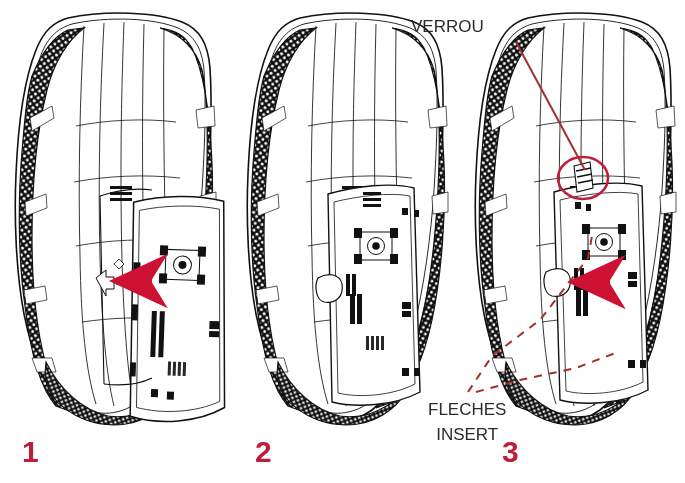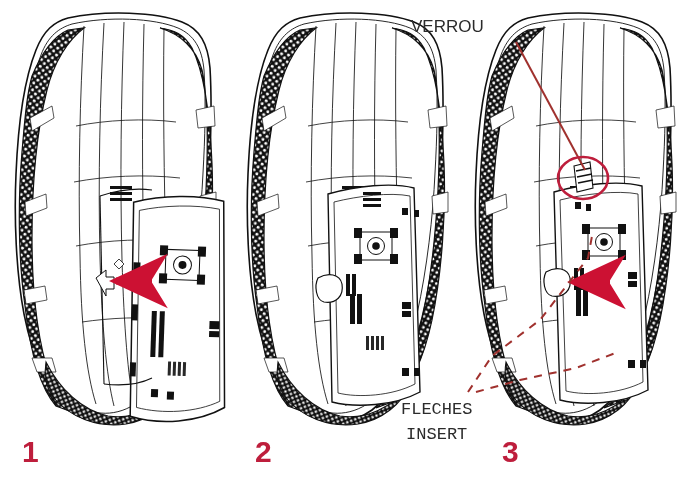--- a/index.html
+++ b/index.html
@@ -25,21 +25,21 @@
   .callout-label{
     position:absolute;
     font-family:"Liberation Sans","DejaVu Sans",sans-serif;
     font-weight:normal;
     font-size:17px;
     line-height:25px;
     color:#2B2B2B;
     white-space:nowrap;
   }
   #label-verrou{left:411px;top:14px;}
-  #label-fleches{left:401px;top:397px;text-align:center;font-family:Liberation Mono, monospace;}
+  #label-fleches{left:428px;top:397px;text-align:center;}
   #label-fleches .l2{display:block;text-align:center;}
 </style>
 </head>
 <body>
 
 <div id="stage">
 <svg width="685" height="483" viewBox="0 0 685 483" xmlns="http://www.w3.org/2000/svg">
   <defs>
 
     <pattern id="mesh" width="7" height="7" patternUnits="userSpaceOnUse" patternTransform="rotate(10)">

